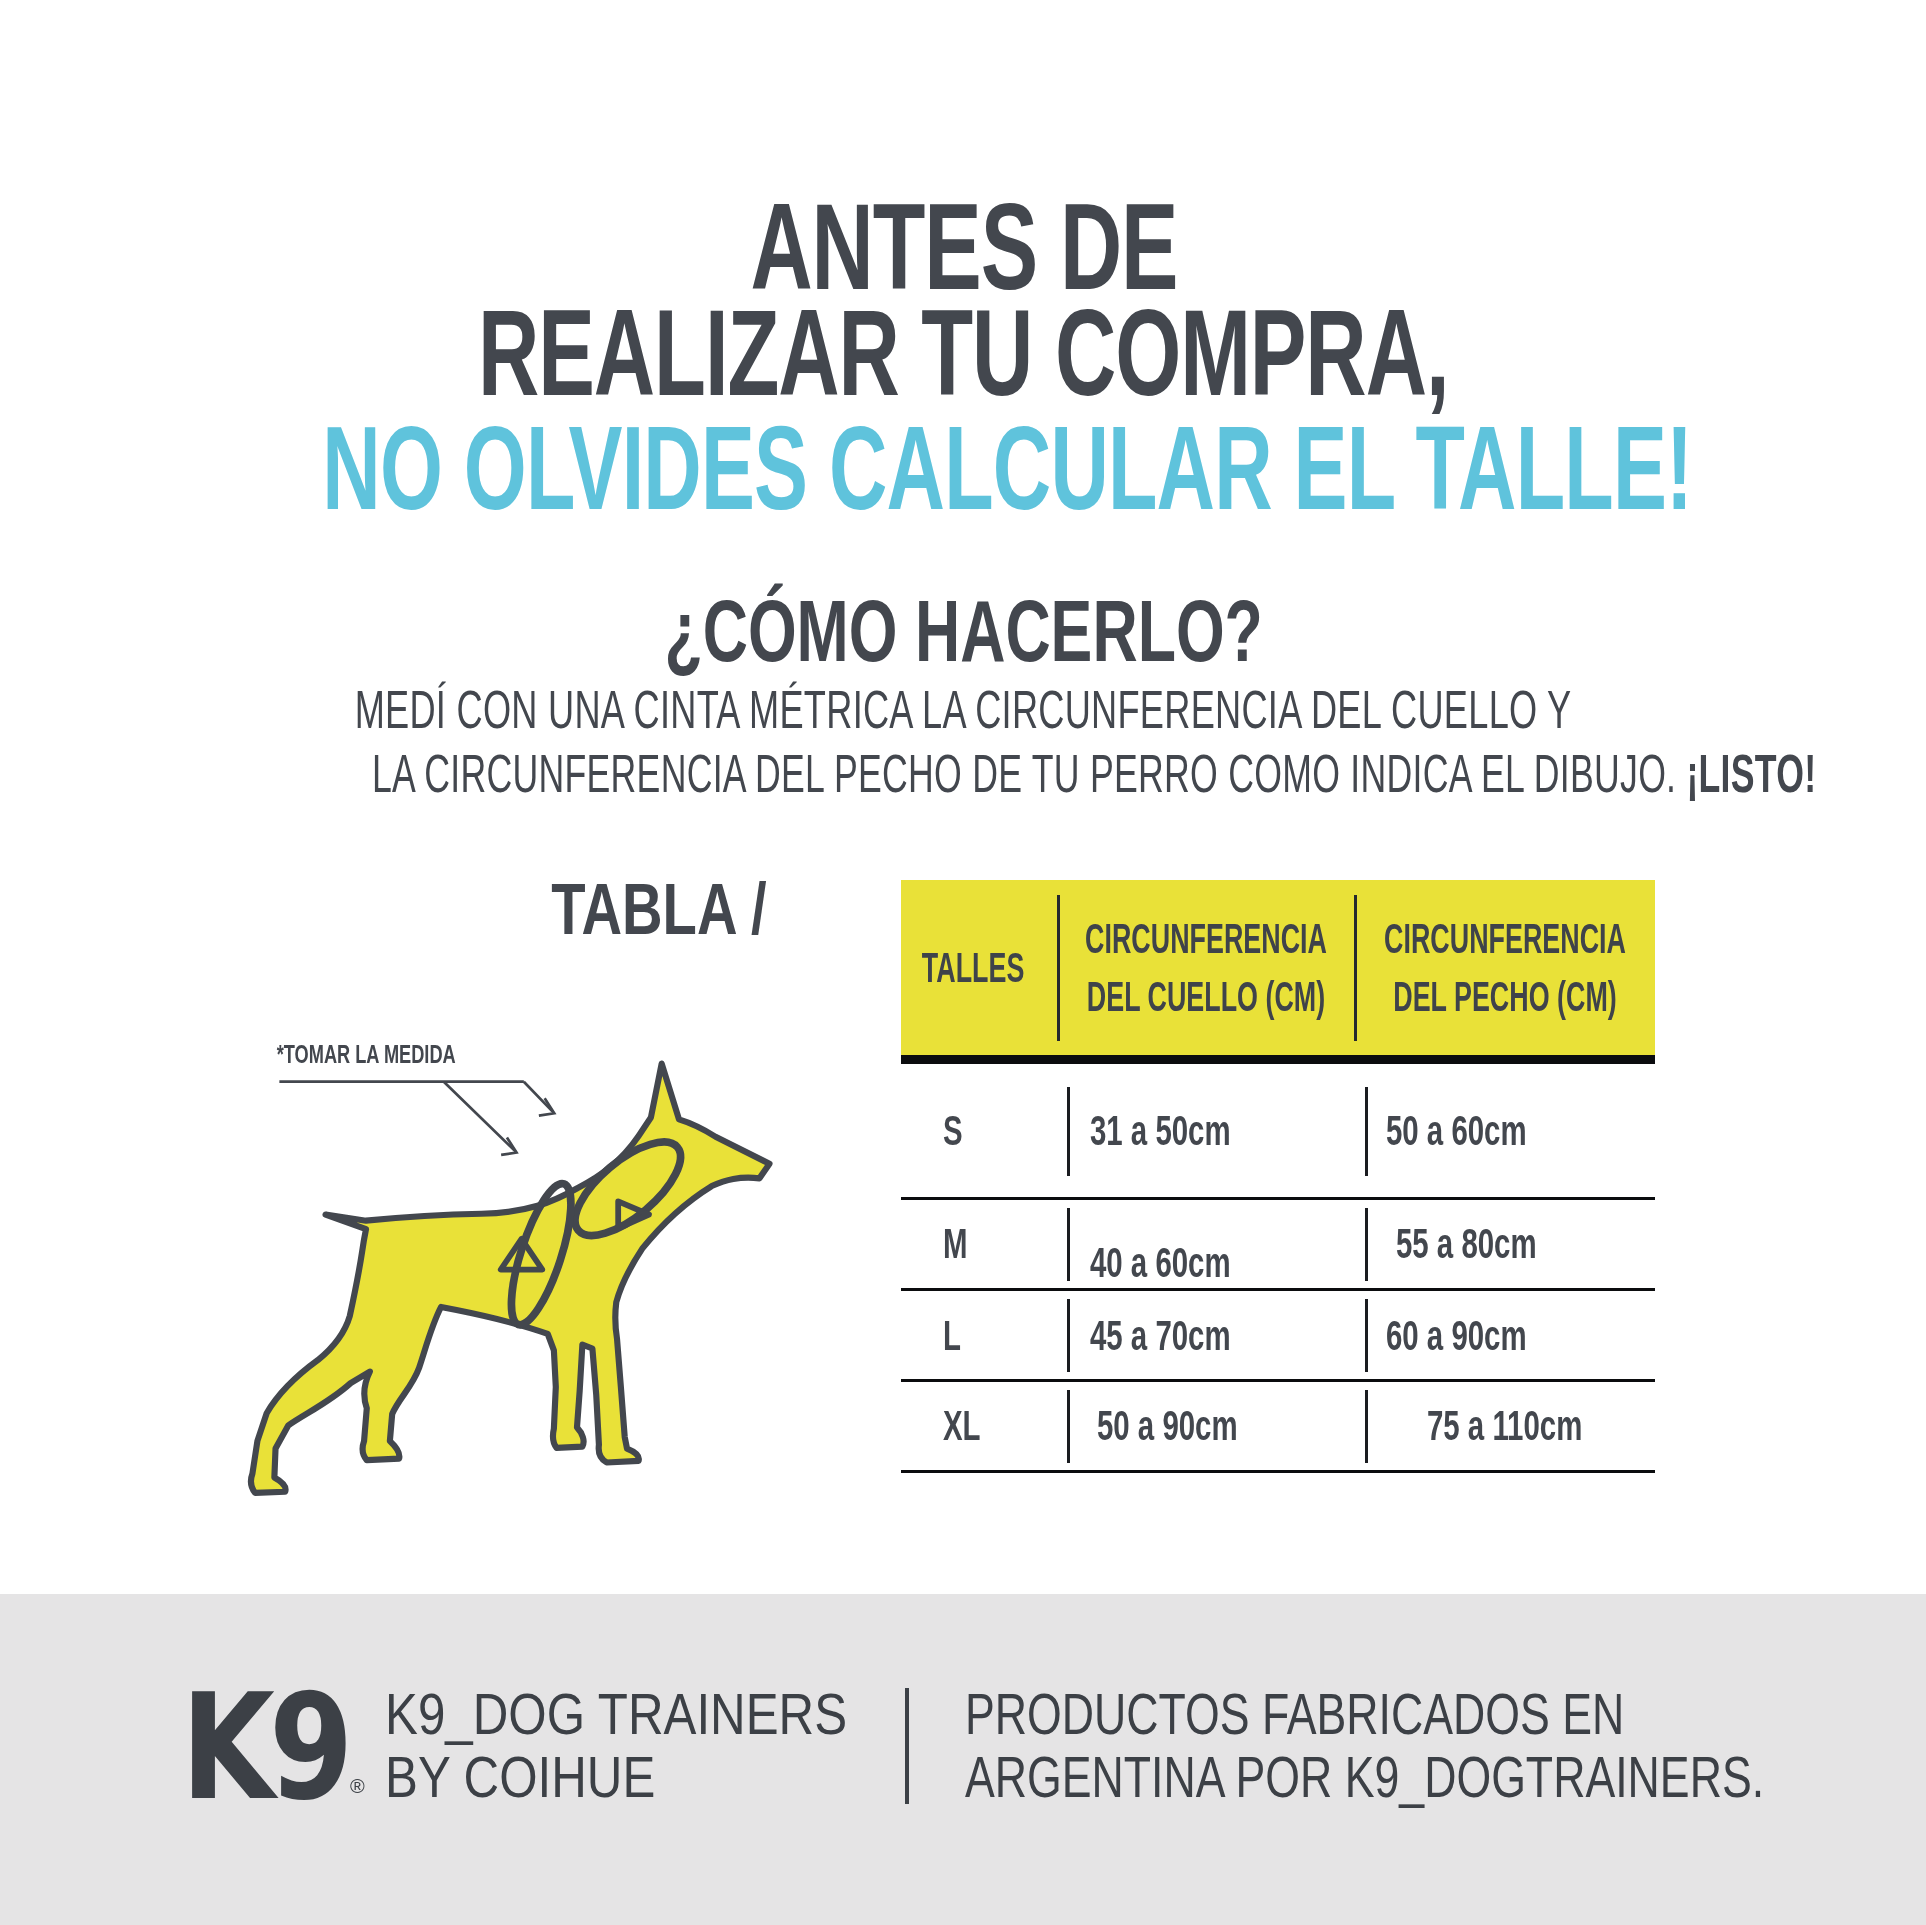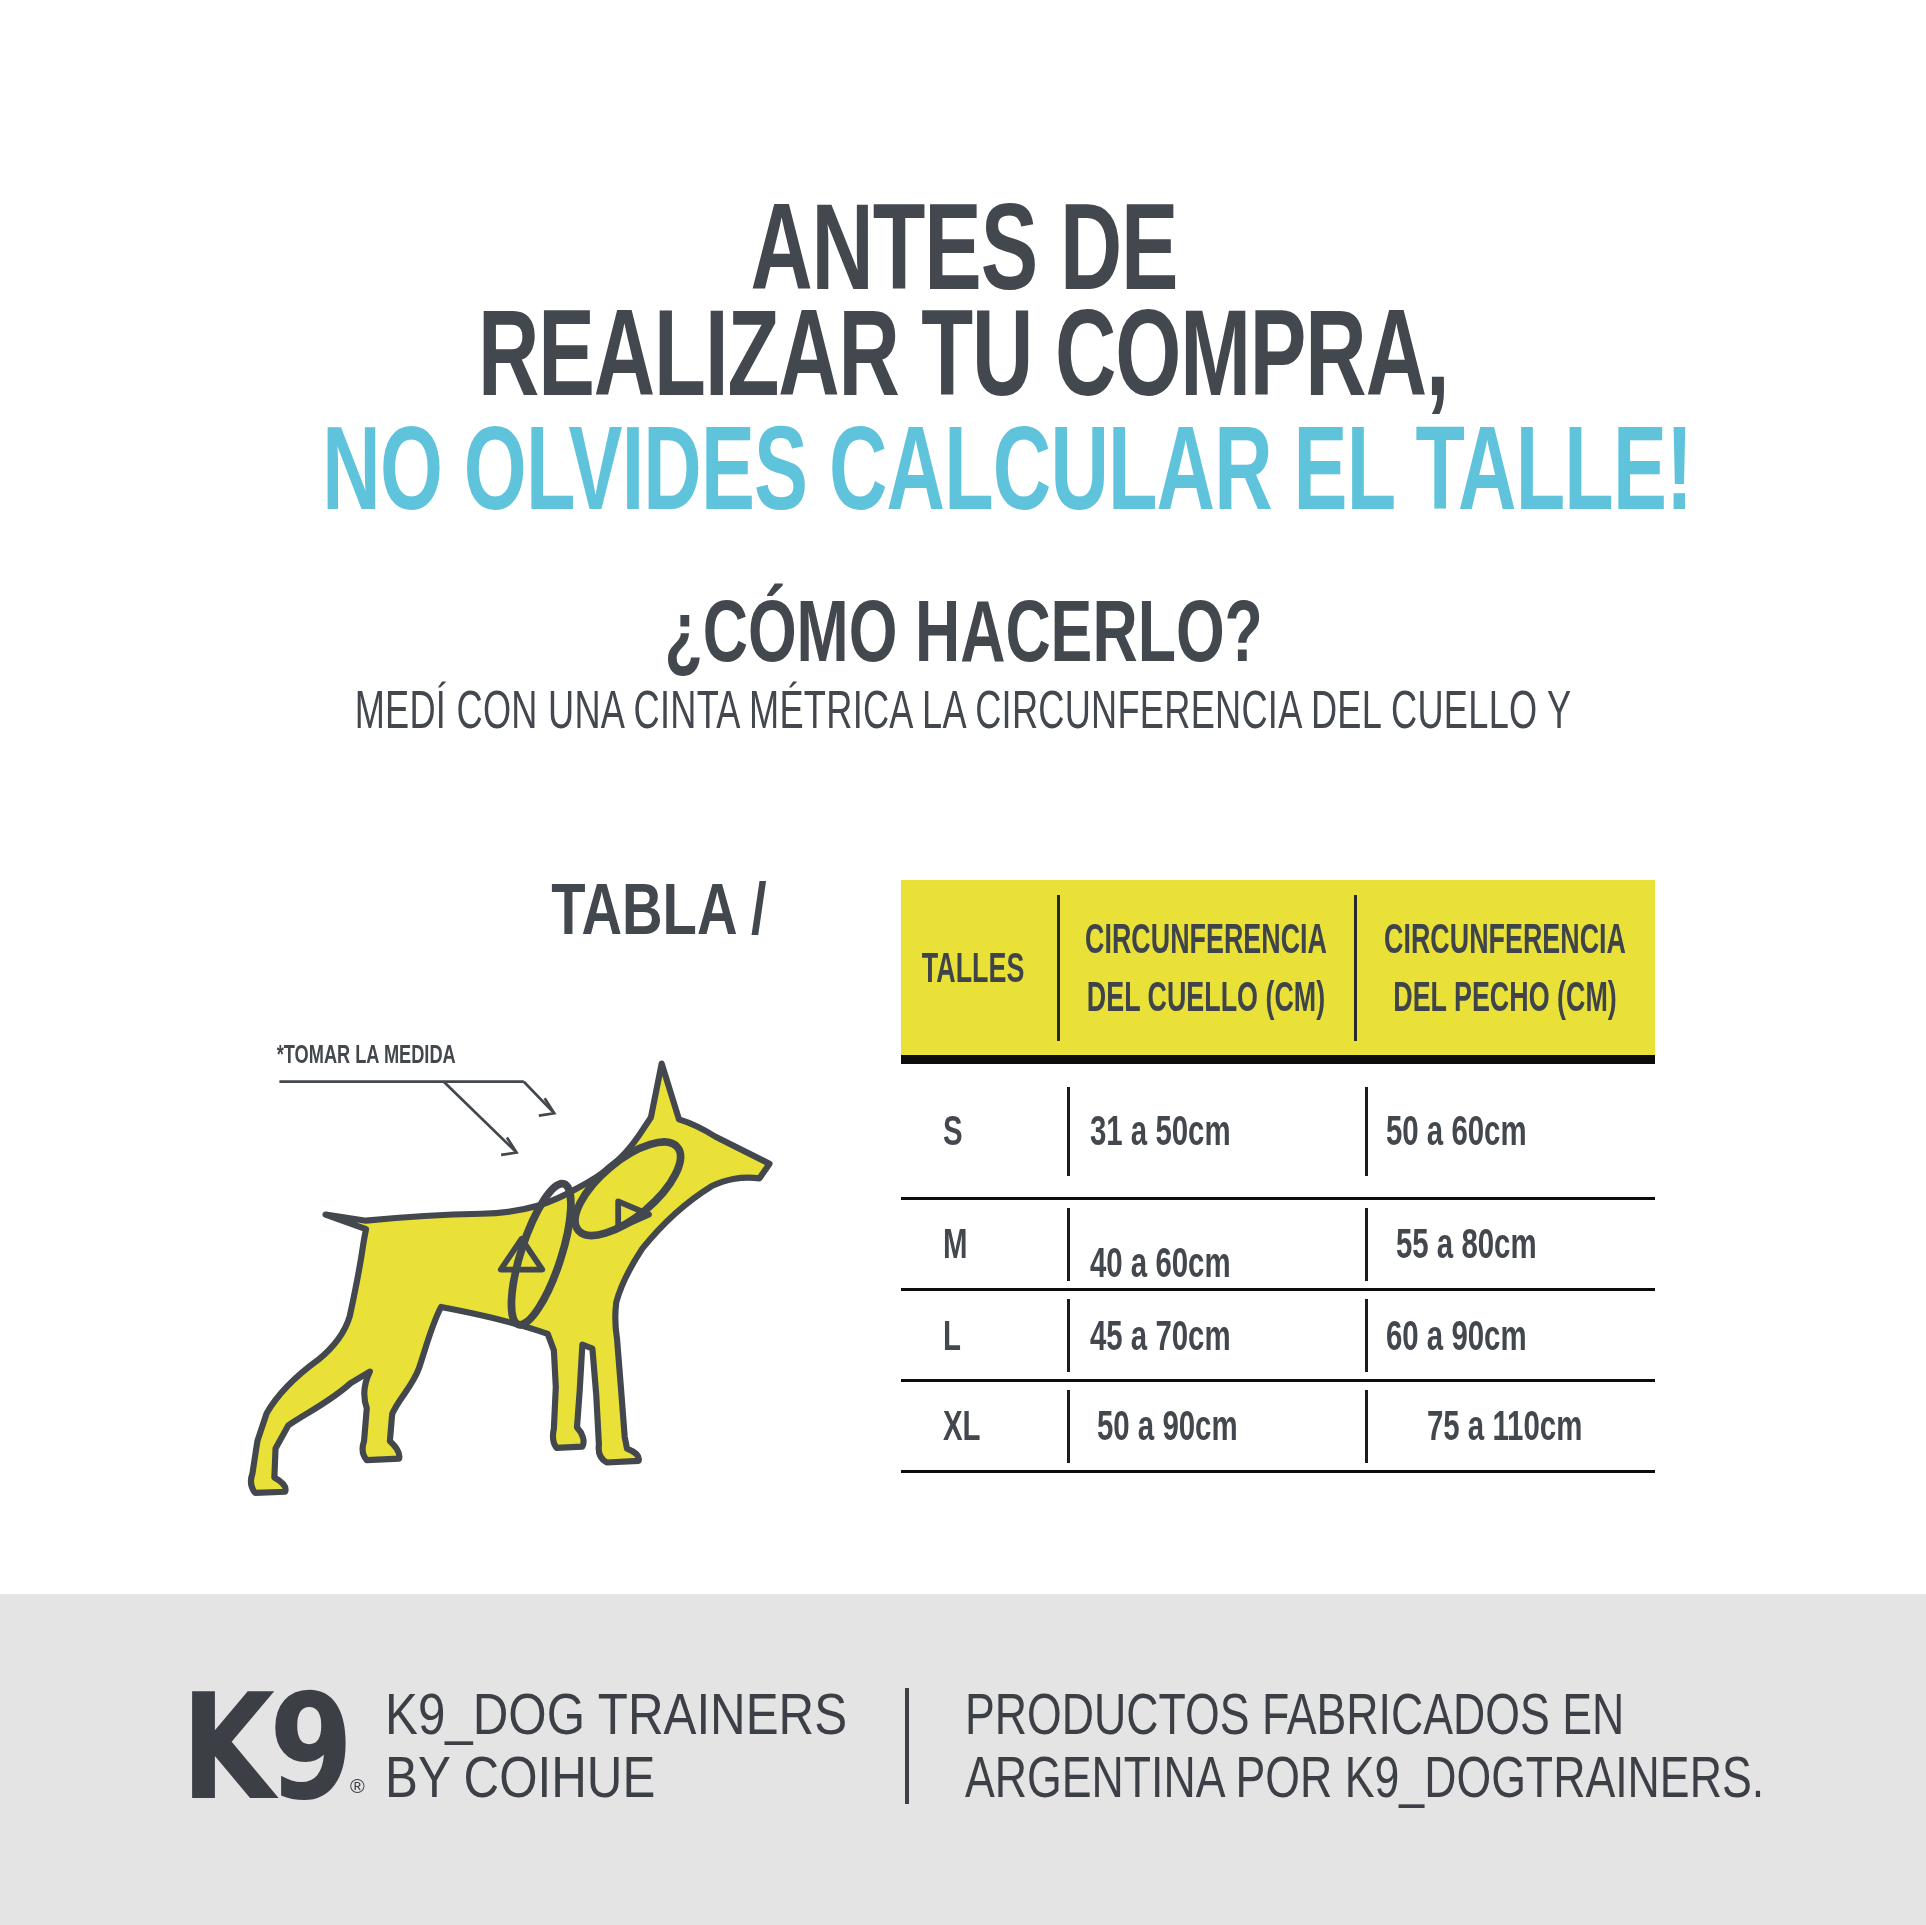--- a/index.html
+++ b/index.html
@@ -59,20 +59,23 @@
   </div>
   <div class="cline t-blue" style="top:408px;">
     <span style="transform:scaleX(.68);">NO OLVIDES CALCULAR EL TALLE!</span>
   </div>
 
   <div class="cline t-head" style="top:587px;">
     <span style="transform:scaleX(.72);">¿CÓMO HACERLO?</span>
   </div>
   <div class="cline t-body" style="top:682px;">
     <span style="transform:scaleX(.67);">MEDÍ CON UNA CINTA MÉTRICA LA CIRCUNFERENCIA DEL CUELLO Y</span>
+  </div>
+  <div class="cline t-body" style="top:746px;">
+    <span style="transform:scaleX(.66);"><span>LA CIRCUNFERENCIA DEL PECHO DE TU PERRO COMO INDICA EL DIBUJO. </span><b>¡LISTO!</b></span>
   </div>
 
   <div class="tabla">
     <span>TABLA /</span>
   </div>
 
   <svg style="position:absolute;left:231px;top:1002px;" width="655" height="539" viewBox="0 0 1700 1400">
 
     <path d="M 245,552
          L 350,568

